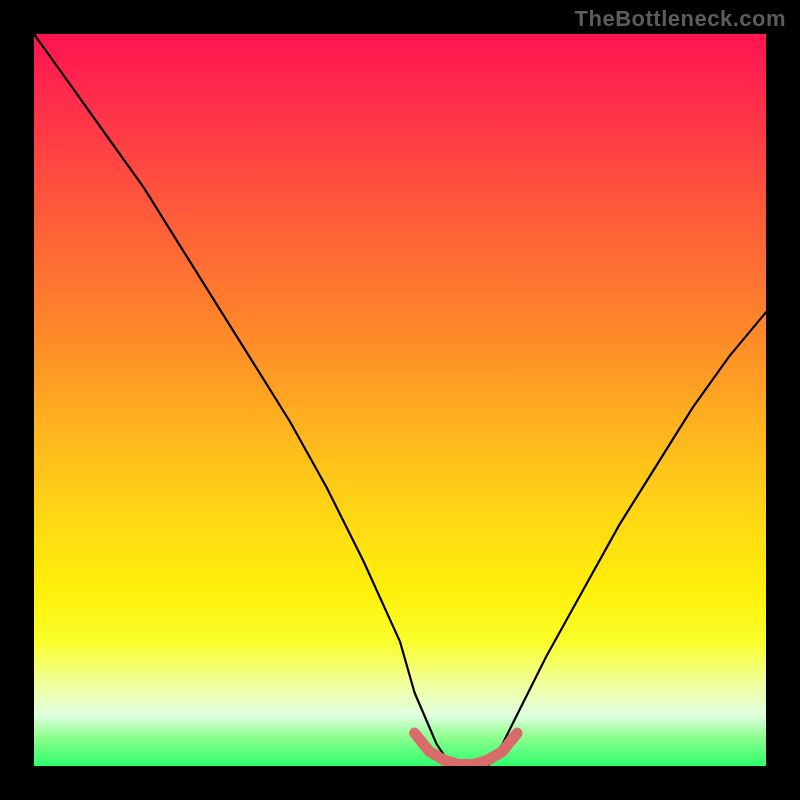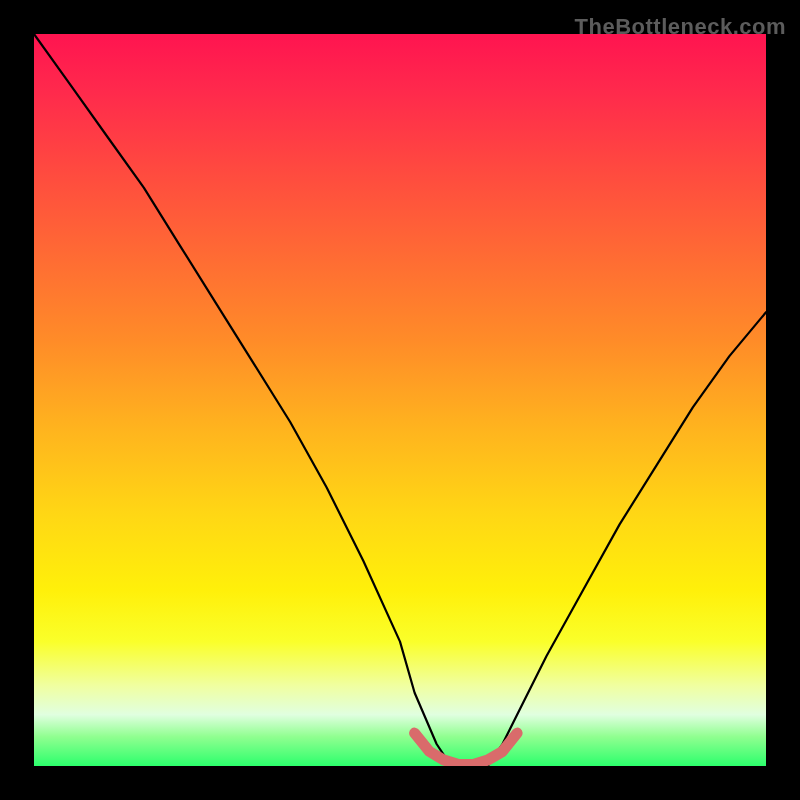--- a/index.html
+++ b/index.html
@@ -19,21 +19,20 @@
   }
   .watermark {
     position: absolute;
     top: 6px;
     right: 14px;
     color: #5c5c5c;
     font-size: 22px;
     font-weight: 600;
     letter-spacing: 0.5px;
     z-index: 10;
-    margin-top: 8px;
   }
   .plot-area {
     position: absolute;
     left: 34px;
     top: 34px;
     width: 732px;
     height: 732px;
     overflow: hidden;
   }
   .gradient-bg {

